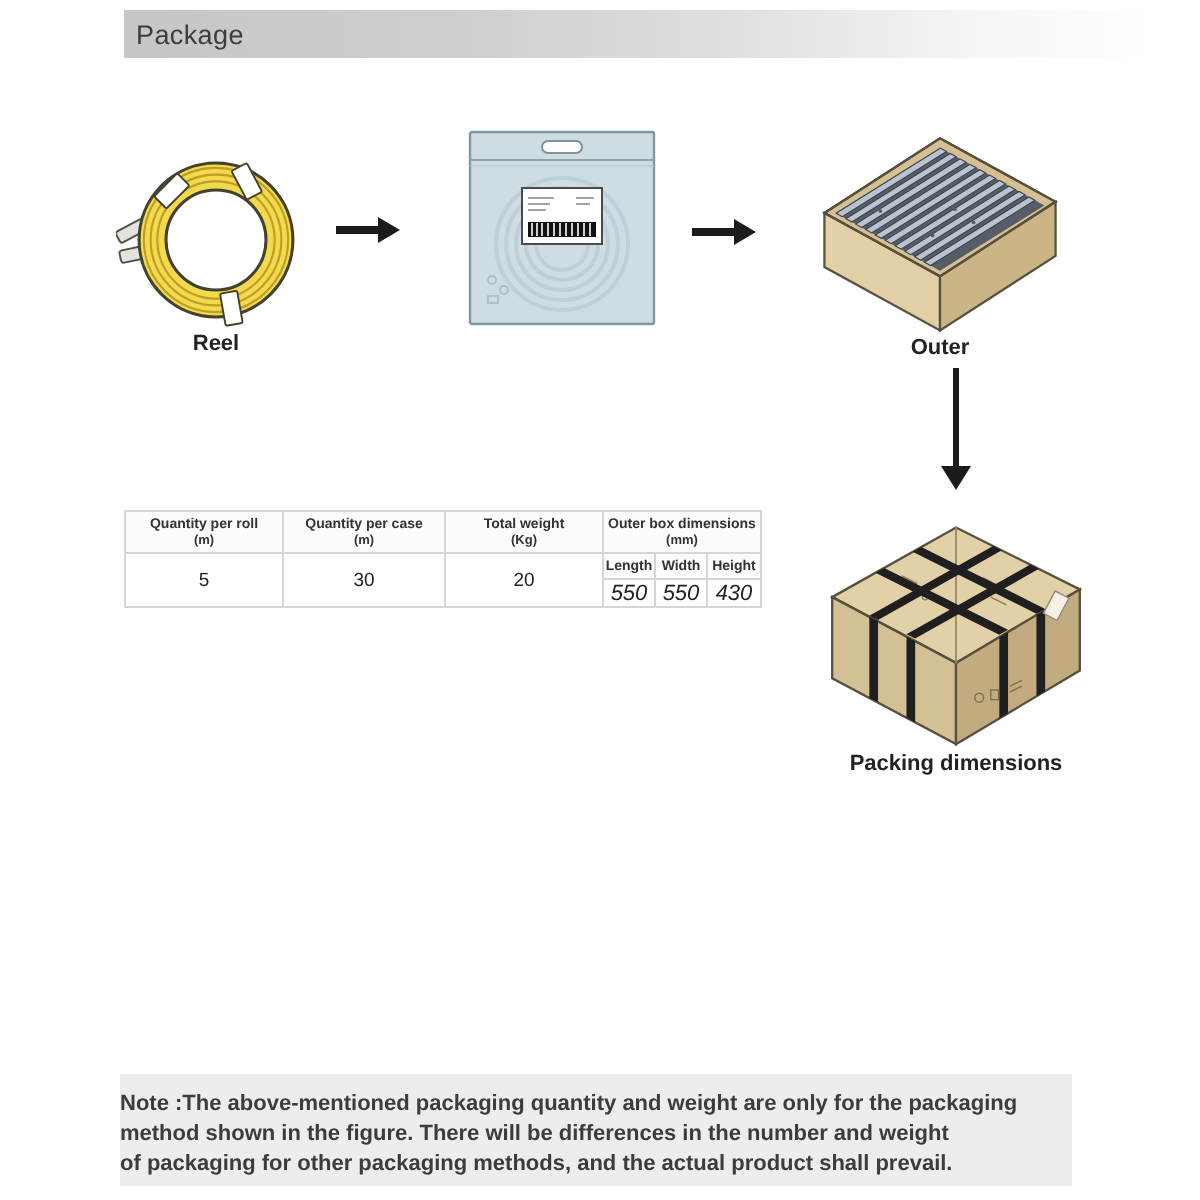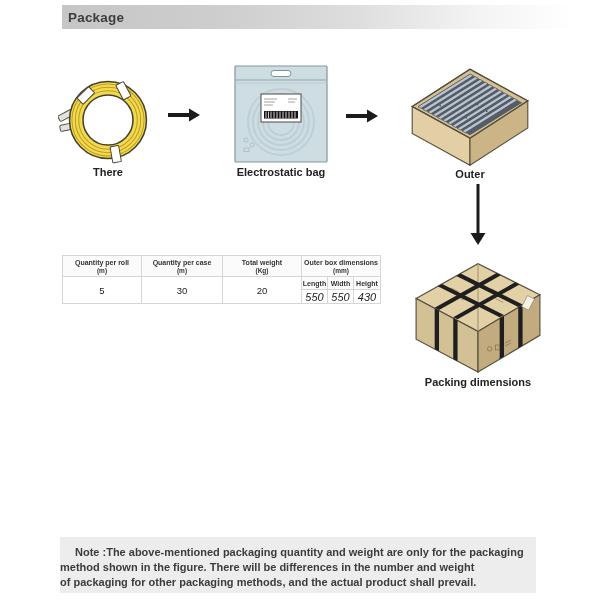--- a/index.html
+++ b/index.html
@@ -4,40 +4,40 @@
 <style>
   html,body{margin:0;padding:0;background:#ffffff;}
   .page{position:relative;width:600px;height:600px;background:#ffffff;overflow:hidden;
         font-family:"Liberation Sans",sans-serif;color:#2b2b2b;}
   .abs{position:absolute;}
 
   
   .title-bar{left:62px;top:5px;width:538px;height:24px;
     background:linear-gradient(90deg,#c6c6c6 0%,#cecece 30%,#dedede 55%,#f4f4f4 78%,#ffffff 95%);
     display:flex;align-items:center;}
-  .title-bar span{font-size:13.5px;font-weight:700;color:#3d3d3d;padding-left:6px;letter-spacing:.2px;}
+  .title-bar span{font-size:13.5px;font-weight:400;color:#3d3d3d;padding-left:6px;letter-spacing:.2px;}
 
   
   .caption{font-size:11px;font-weight:600;color:#222;text-align:center;}
 
   
   table.pack{border-collapse:collapse;table-layout:fixed;width:318px;background:#fff;}
   table.pack th,table.pack td{border:1px solid #d6d6d6;padding:0;margin:0;text-align:center;vertical-align:middle;}
   table.pack th{background:#fbfbfb;font-weight:700;color:#333;}
   .th-main{font-size:7px;line-height:8px;font-weight:700;}
   .th-unit{font-size:6.5px;line-height:7px;font-weight:700;}
   .th-sub{font-size:7px;font-weight:700;}
   .td-val{font-size:9.5px;font-weight:400;color:#222;}
   .td-dim{font-size:11px;font-weight:400;color:#222;font-style:italic;}
   tr.r1{height:21px;} tr.r2{height:13px;} tr.r3{height:14px;}
 
   
   .note-box{left:60px;top:537px;width:476px;height:56px;background:#ededed;
     font-size:11px;font-weight:700;color:#3c3c3c;line-height:15px;padding-top:8px;box-sizing:border-box;}
-  .note-line1{text-align:left;padding-left:15px;}
+  .note-line1{text-align:left;}
   .note-line{text-align:left;}
 </style>
 </head>
 <body>
 
 <div class="page">
 
   <div class="abs title-bar">
     <span>Package</span>
   </div>
@@ -48,21 +48,21 @@
     <rect x="2" y="56" width="16" height="6.5" rx="1.5" fill="#e2e2e2" stroke="#55503c" stroke-width="1" transform="rotate(-12 10 59)"></rect>
     <circle cx="52" cy="52" r="40" fill="#f2d94d" stroke="#45412f" stroke-width="1.6"></circle>
     <circle cx="52" cy="52" r="37.5" fill="none" stroke="#bd9e25" stroke-width="1.1"></circle>
     <circle cx="52" cy="52" r="34" fill="none" stroke="#bd9e25" stroke-width="1.1"></circle>
     <circle cx="52" cy="52" r="30.5" fill="none" stroke="#bd9e25" stroke-width="1.1"></circle>
     <circle cx="52" cy="52" r="26" fill="#ffffff" stroke="#45412f" stroke-width="1.6"></circle>
     <rect x="24.5" y="18" width="9" height="17" rx="1" fill="#ffffff" stroke="#45412f" stroke-width="1" transform="rotate(45 29 26.5)"></rect>
     <rect x="63.5" y="13" width="9" height="17" rx="1" fill="#ffffff" stroke="#45412f" stroke-width="1" transform="rotate(-28 68 21.5)"></rect>
     <rect x="55.5" y="79" width="9" height="17" rx="1" fill="#ffffff" stroke="#45412f" stroke-width="1" transform="rotate(-10 60 87.5)"></rect>
   </svg>
-  <div class="abs caption" style="left:58px;top:166px;width:100px">There</div>
+  <div class="abs caption" style="left:58px;top:166px;width:100px">Reel</div>
 
   <svg class="abs" style="left:168px;top:108px" width="32" height="14" viewBox="0 0 32 14">
     <rect x="0" y="5" width="21" height="4" fill="#1b1b1b"></rect>
     <polygon points="21,0.5 32,7 21,13.5" fill="#1b1b1b"></polygon>
   </svg>
 
   <svg class="abs" style="left:233px;top:64px" width="96" height="100" viewBox="0 0 96 100">
     <rect x="2" y="2" width="92" height="96" rx="1" fill="#cddde2" stroke="#8397a0" stroke-width="1.2"></rect>
     <line x1="2" y1="16" x2="94" y2="16" stroke="#8fa4ab" stroke-width="1"></line>
     <line x1="2" y1="19" x2="94" y2="19" stroke="#b9cbd1" stroke-width="0.8"></line>
@@ -95,21 +95,20 @@
         <line x1="41" y1="47.5" x2="41" y2="54"></line>
       <line x1="44" y1="47.5" x2="44" y2="54"></line>
         <line x1="47" y1="47.5" x2="47" y2="54"></line>
       <line x1="50" y1="47.5" x2="50" y2="54"></line>
         <line x1="53" y1="47.5" x2="53" y2="54"></line>
       <line x1="56" y1="47.5" x2="56" y2="54"></line>
         <line x1="59" y1="47.5" x2="59" y2="54"></line>
       <line x1="62" y1="47.5" x2="62" y2="54"></line>
     </g>
   </svg>
-  <div class="abs caption" style="left:203px;top:166px;width:156px">Electrostatic bag</div>
 
   <svg class="abs" style="left:346px;top:109px" width="32" height="14" viewBox="0 0 32 14">
     <rect x="0" y="5" width="21" height="4" fill="#1b1b1b"></rect>
     <polygon points="21,0.5 32,7 21,13.5" fill="#1b1b1b"></polygon>
   </svg>
 
   <svg class="abs" style="left:400px;top:58px" width="140" height="110" viewBox="0 0 140 118">
     <polygon points="8,52 70,12 132,46 70,86" fill="#d6c093" stroke="#56503f" stroke-width="1.2"></polygon>
     <polygon points="14,52 70,17 126,48 70,83" fill="#565d66"></polygon>
     <g fill="#b8c4d1" stroke="#3f444c" stroke-width="0.6">

